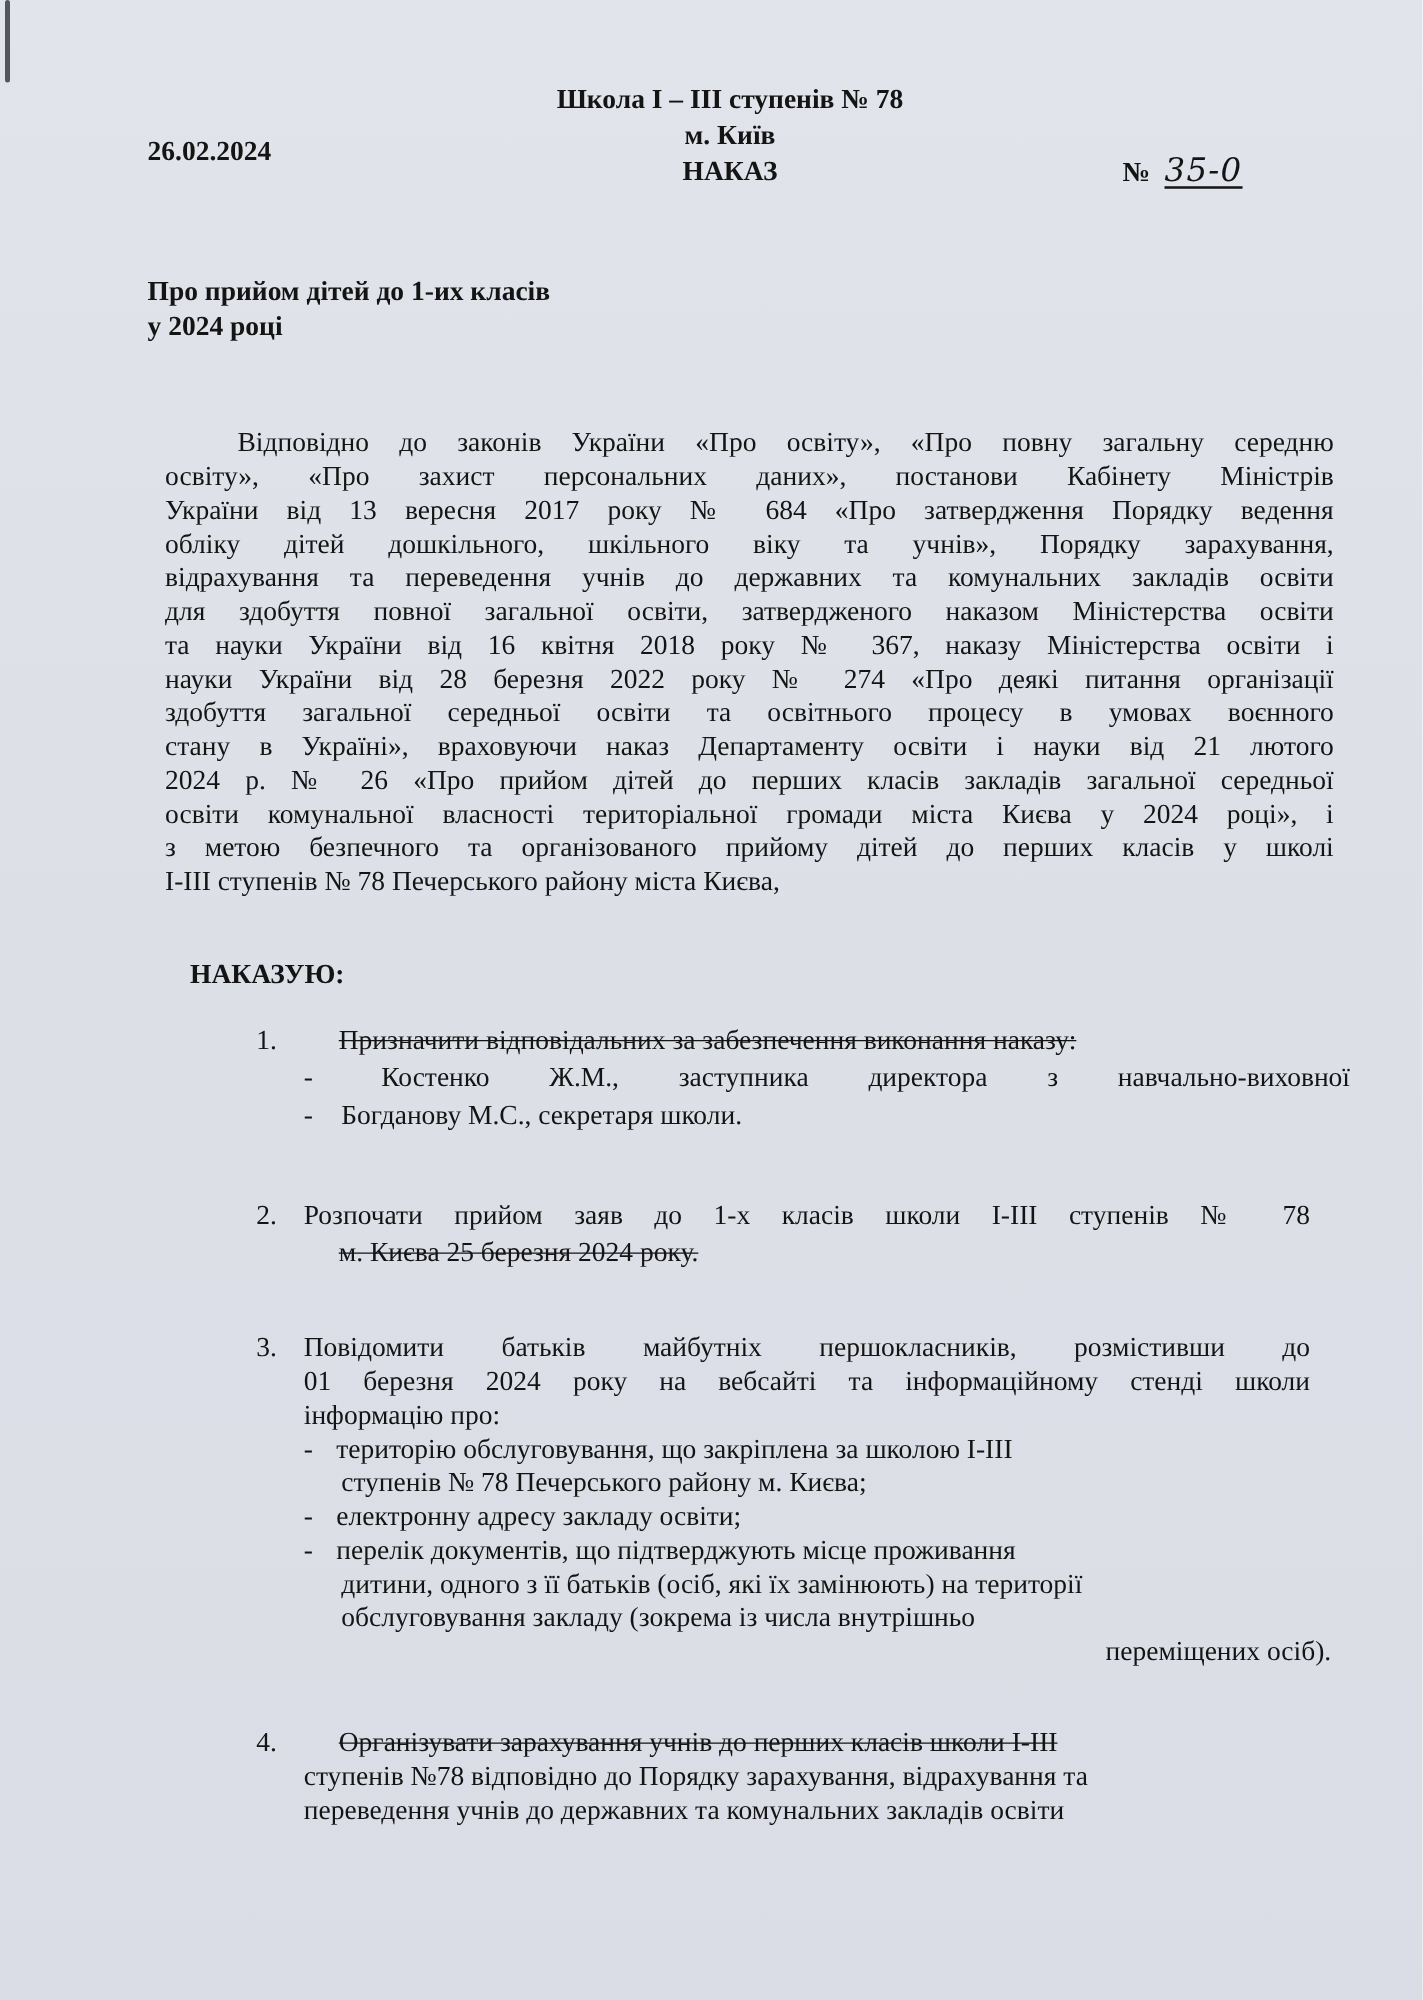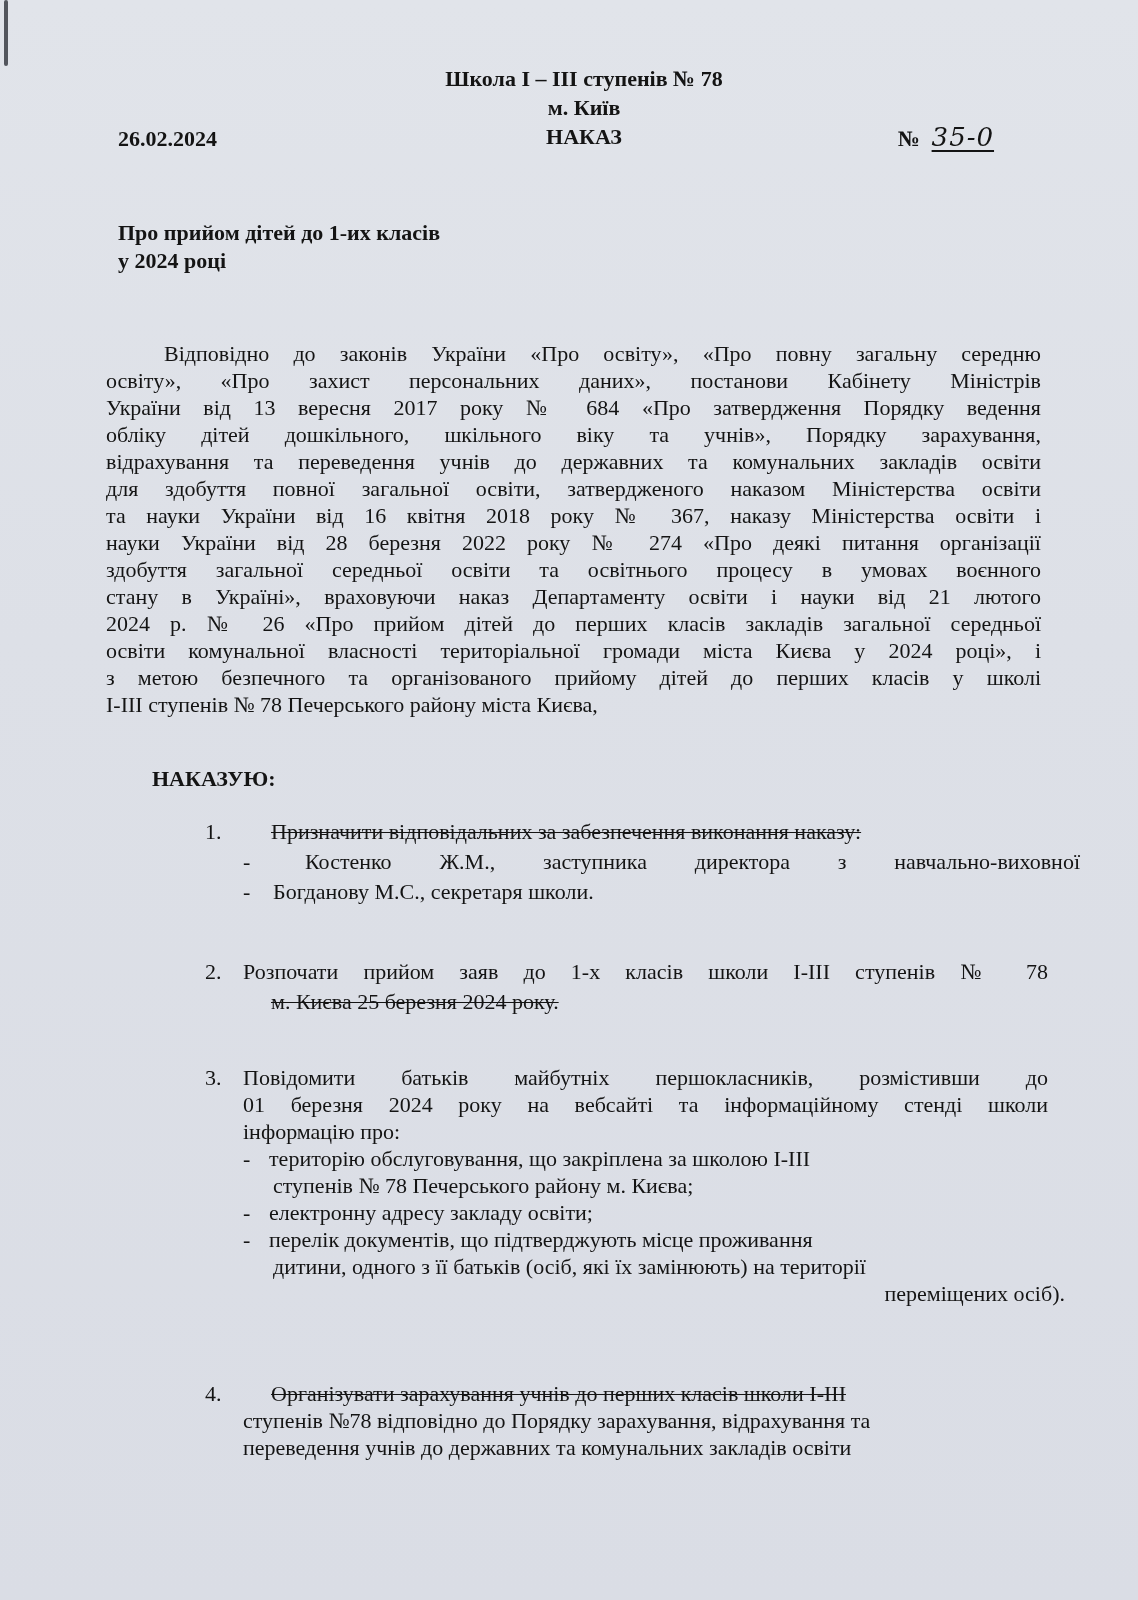--- a/index.html
+++ b/index.html
@@ -9,21 +9,21 @@
     font-family: "Liberation Serif", "DejaVu Serif", serif;
     color:#141414;
     position:relative;
   }
   .edge-mark { position:absolute; left:4px; top:0; width:4px; height:66px; background:#3a3d44; border-radius:2px; opacity:.85; }
   .abs { position:absolute; white-space:nowrap; }
   .hdr { font-weight:bold; font-size:22px; }
   .center { left:0; width:1168px; text-align:center; }
   .topic { font-weight:bold; font-size:22px; left:118px;margin-top:32px; }
   .body-text { font-size:22px; line-height:27px; }
-  .para { position:absolute; left:106px; width:935px; text-align:justify; text-align-last:auto; }
+  .para { position:absolute; left:132px; width:935px; text-align:justify; text-align-last:auto; }
   .para .line { display:block; text-align:justify; text-align-last:justify; white-space:nowrap; height:27px; }
   .para .line.last { text-align-last:left; }
   .indent { padding-left:58px; }
   .order-word { font-weight:bold; font-size:22px; left:152px; }
   .list { position:absolute; left:205px; width:860px; font-size:22px; line-height:27px; }
   .item { position:relative; padding-left:38px; }
   .item .num { position:absolute; left:0; top:0; }
   .item .ln { display:block; white-space:nowrap; }
   .item .ln.j { text-align:justify; text-align-last:justify; width:805px; }
   .sub { position:relative; padding-left:30px; }
@@ -31,21 +31,21 @@
   .struck { text-decoration:line-through; text-decoration-thickness:1px;margin-left:28px; }
   .number-value { font-family:"DejaVu Serif", serif; font-style:italic; font-weight:normal; font-size:26px; text-decoration:underline; text-underline-offset:4px; letter-spacing:1px; }
 </style>
 </head>
 <body>
 
 <div class="edge-mark"></div>
 
 <div class="abs hdr center" style="top:66px;">Школа І – ІІІ ступенів № 78</div>
 <div class="abs hdr center" style="top:95px;">м. Київ</div>
-<div class="abs hdr" style="top:126px; left:118px;">26.02.2024</div>
+<div class="abs hdr" style="top:108px; left:118px;">26.02.2024</div>
 <div class="abs hdr center" style="top:124px;">НАКАЗ</div>
 <div class="abs hdr" style="top:122px; left:898px;">
   <span>№</span>
   <span class="number-value" style="margin-left:6px;">35-0</span>
 </div>
 
 <div class="abs topic" style="top:188px;">Про прийом дітей до 1-их класів</div>
 <div class="abs topic" style="top:216px;">у 2024 році</div>
 
 <div class="para body-text" style="top:340px;">
@@ -102,20 +102,21 @@
       <span class="ln" style="padding-left:4px;">ступенів № 78 Печерського району м. Києва;</span>
     </div>
     <div class="sub" style="padding-left:26px;">
       <span class="dash">-</span>
       <span class="ln">електронну  адресу закладу  освіти;</span>
     </div>
     <div class="sub" style="padding-left:26px;">
       <span class="dash">-</span>
       <span class="ln">перелік документів, що підтверджують місце проживання</span>
       <span class="ln" style="padding-left:4px;">дитини,  одного з її батьків (осіб, які їх замінюють) на території</span>
+      <span class="ln" style="padding-left:4px;">обслуговування закладу (зокрема із числа внутрішньо</span>
       <span class="ln" style="padding-left:4px;text-align:right;">переміщених осіб).</span>
     </div>
   </div>
 </div>
 
 <div class="list" style="top:1380px;">
   <div class="item">
     <span class="num">4.</span>
     <span class="ln struck">Організувати зарахування учнів до перших класів школи І-ІІІ</span>
     <span class="ln">ступенів №78 відповідно до Порядку зарахування, відрахування та</span>

